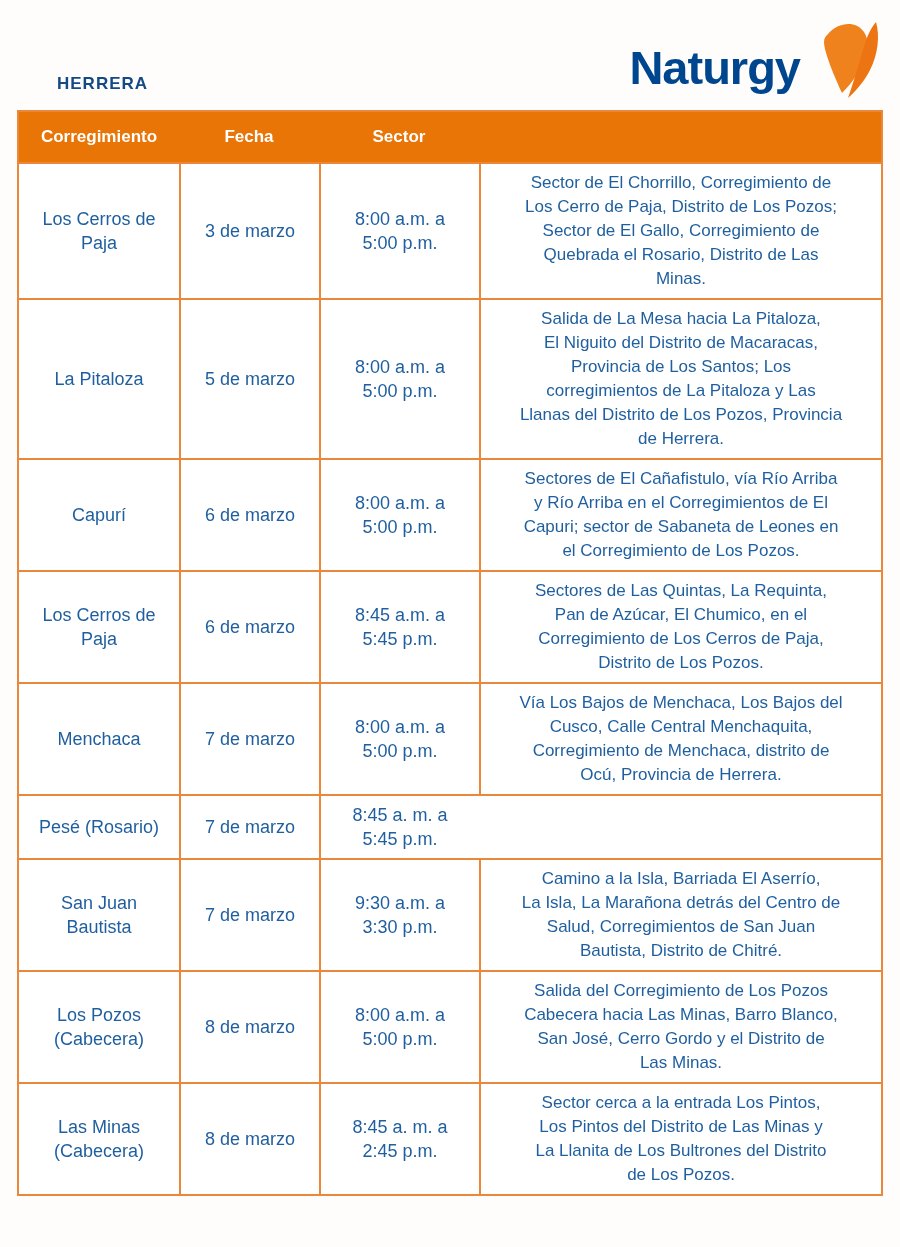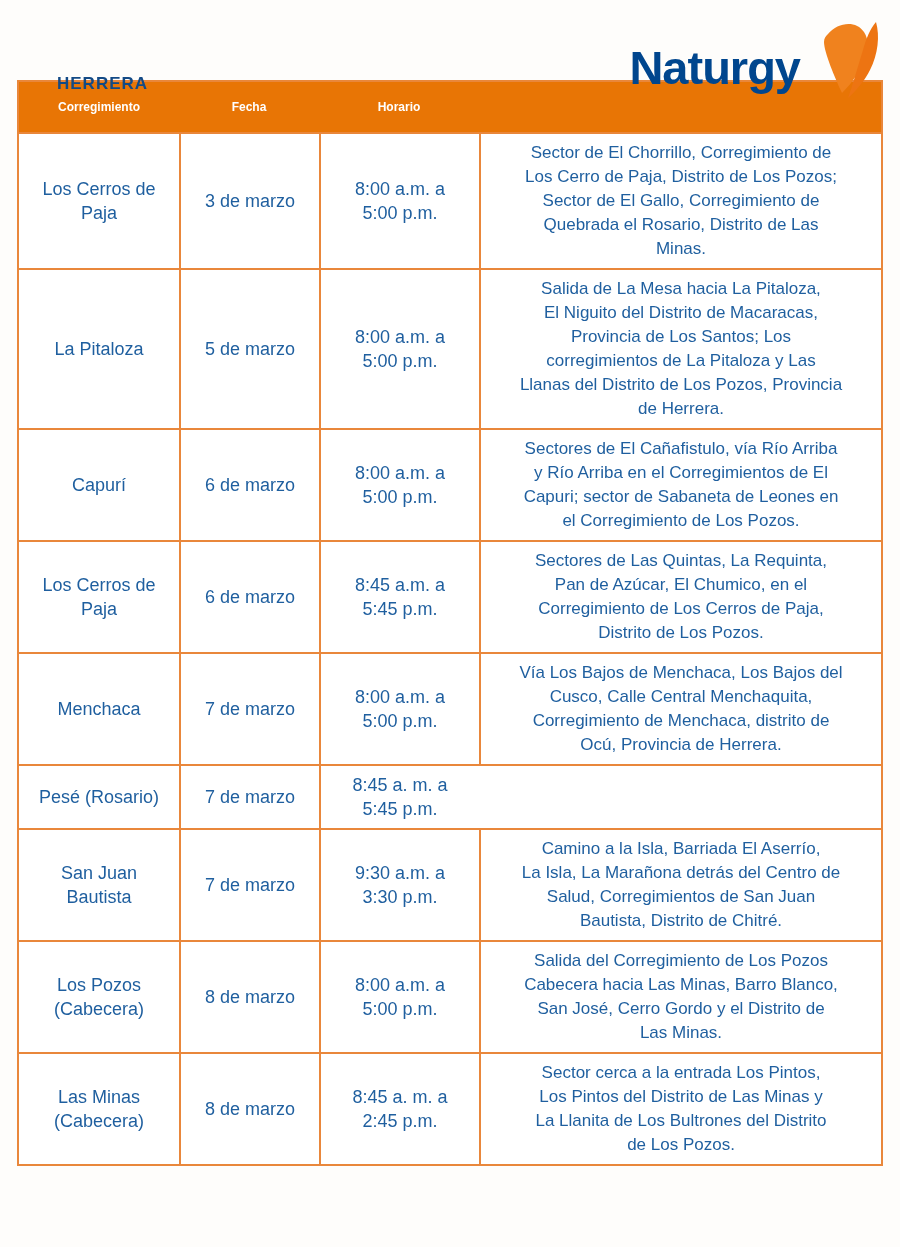--- a/index.html
+++ b/index.html
@@ -11,21 +11,21 @@
   }
   *{box-sizing:border-box;}
   html,body{margin:0;padding:0;}
   body{
     width:900px;height:1247px;
     background:#FEFDFB;
     font-family:"Liberation Sans","DejaVu Sans",sans-serif;
     overflow:hidden;
   }
   
-  .brand-bar{position:relative;height:80px;}
+  .brand-bar{position:relative;height:110px;}
   .region-label{
     position:absolute;left:57px;top:74px;
     font-size:17px;font-weight:bold;letter-spacing:1px;
     color:var(--navy);
   }
   .logo{
     position:absolute;top:22px;right:20px;
     display:flex;align-items:flex-start;gap:19px;
   }
   .logo-text{
@@ -41,21 +41,21 @@
   }
   .thead,.row{
     display:grid;
     grid-template-columns:160px 140px 160px 1fr;
   }
   .thead{
     background:var(--orange);
     height:50px;align-items:center;
   }
   .th{
-    color:#FFFFFF;font-weight:bold;font-size:12px;
+    color:#FFFFFF;font-weight:bold;font-size:17px;
     text-align:center;
   }
   .row{border-top:2px solid var(--border);background:#FFFFFF;}
   .cell{
     display:flex;align-items:center;justify-content:center;
     text-align:center;
     padding:7px 8px;
     color:var(--blue);
     font-size:18px;line-height:24px;
     white-space:pre-line;
@@ -76,21 +76,21 @@
         <path d="M54,0 C58,14 56,32 48,48 C43,58 35,68 26,76 C31,62 36,44 41,28 C44,17 48,7 54,0 Z" fill="#ED7412"></path>
       </svg>
     </div>
   </div>
 </div>
 
 <div class="table">
   <div class="thead">
     <div class="th">Corregimiento</div>
     <div class="th">Fecha</div>
-    <div class="th">Horario</div>
+    <div class="th">Sector</div>
   </div>
 
   <div class="row">
     <div class="cell">Los Cerros de
 Paja</div>
     <div class="cell">3 de marzo</div>
     <div class="cell">8:00 a.m. a
 5:00 p.m.</div>
     <div class="cell zonas">Sector de El Chorrillo, Corregimiento de
 Los Cerro de Paja, Distrito de Los Pozos;

